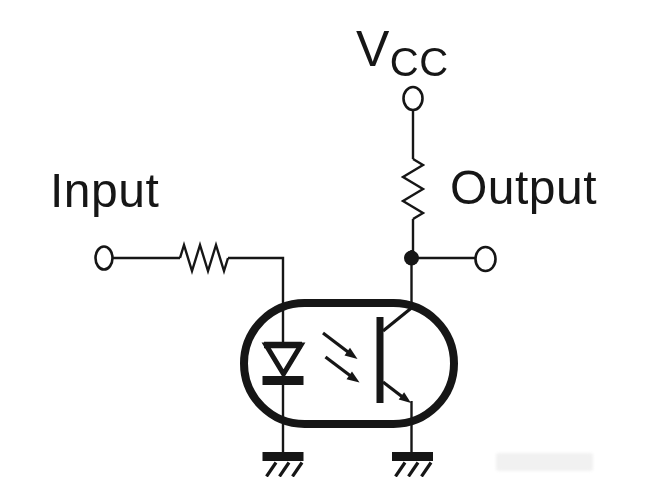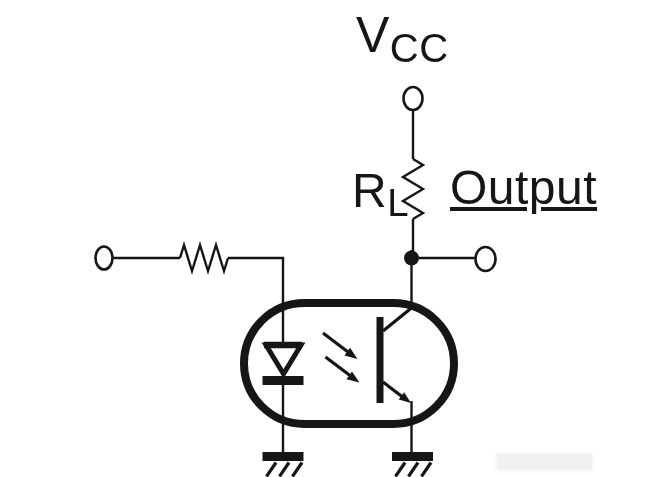--- a/index.html
+++ b/index.html
@@ -131,29 +131,29 @@
     <g>
       <path class="stroke w2" d="M418,258 H476"></path>
     </g>
 
     <g>
       <ellipse class="stroke w26" cx="485.5" cy="259" rx="10" ry="12"></ellipse>
     </g>
 
   </svg>
 
+  <div class="lbl" style="left:50px; top:167px;">
+    <span>Input</span>
+  </div>
 
 
-  <div class="lbl lbl-vcc" style="left:356px; top:10px;text-align:center;">
+  <div class="lbl lbl-vcc" style="left:356px; top:24px;text-align:center;">
     <span>V</span><span class="sub">CC</span>
   </div>
 
-  <div class="lbl" style="left:352px; top:167px;">
-    <span>R</span><span class="sub">L</span>
-  </div>
 
-  <div class="lbl" style="left:450px; top:164px;text-decoration:underline;">
+  <div class="lbl" style="left:450px; top:164px;">
     <span>Output</span>
   </div>
 
   <div class="watermark"></div>
 
 </div>
 
 </body></html>

